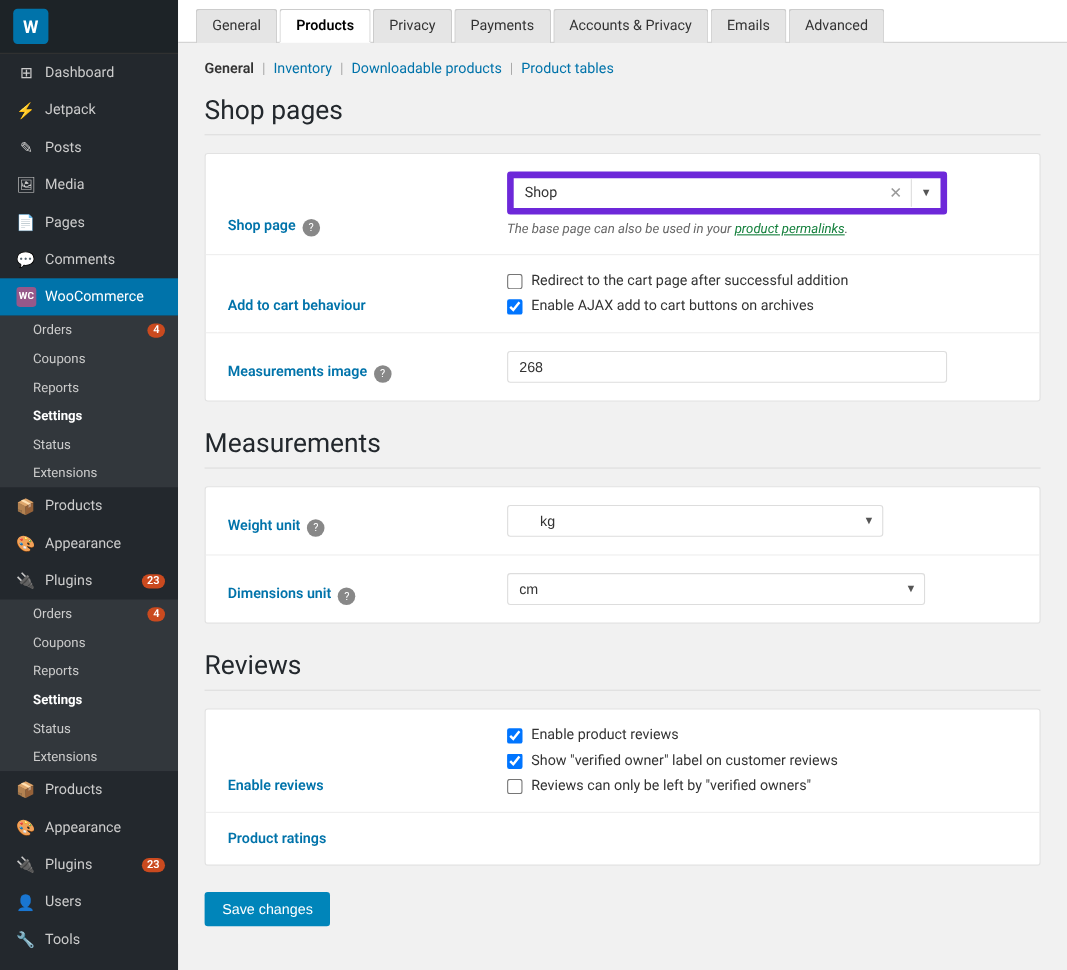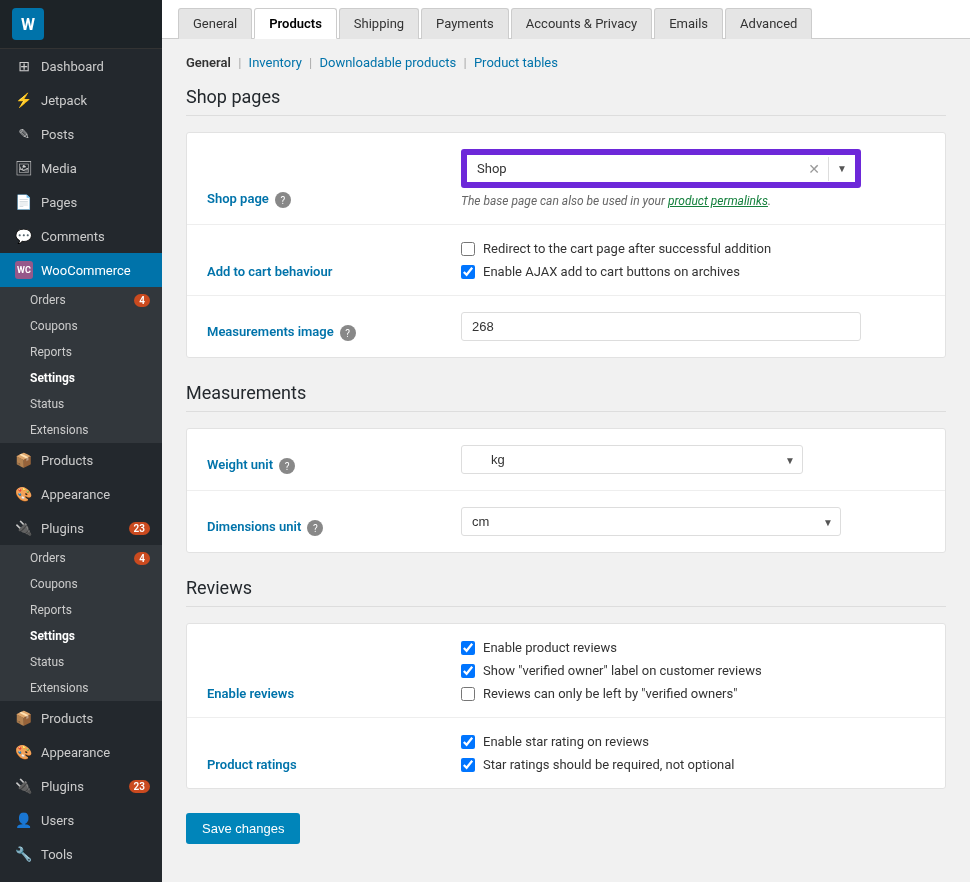--- a/index.html
+++ b/index.html
@@ -107,21 +107,21 @@
     }
     .sub-nav a {
       color: #0073aa;
       text-decoration: none;
     }
     .sub-nav .separator { margin: 0 4px; color: #aaa; }
     .sub-nav .current { font-weight: 600; color: #333; }
 
     
     .section-title {
-      font-size: 18px;
+      font-size: 24px;
       font-weight: 400;
       color: #23282d;
       margin-bottom: 16px;
       border-bottom: 1px solid #ddd;
       padding-bottom: 8px;
     }
     .settings-row {
       display: flex;
       border-bottom: 1px solid #eee;
       padding: 16px 20px;
@@ -358,21 +358,21 @@
     <span class="sidebar-item-icon">🔧</span>
     <span>Tools</span>
   </div>
 </div>
 
 <div id="main">
 
   <div class="tabs-bar">
     <div class="tab">General</div>
     <div class="tab active">Products</div>
-    <div class="tab">Shipping</div>
+    <div class="tab">Privacy</div>
     <div class="tab">Payments</div>
     <div class="tab">Accounts &amp; Privacy</div>
     <div class="tab">Emails</div>
     <div class="tab">Advanced</div>
   </div>
 
   <div class="content-area">
     
     <div class="sub-nav">
       <span class="current">General</span>
@@ -498,29 +498,19 @@
             <input type="checkbox" id="verified_only" style="">
             <label for="verified_only">Reviews can only be left by "verified owners"</label>
           </div>
         </div>
       </div>
 
       <div class="settings-row">
         <div class="settings-label-col">
           <span class="settings-label">Product ratings</span>
         </div>
-        <div class="settings-control-col">
-          <div class="checkbox-row">
-            <input type="checkbox" id="star_rating" checked="" style="">
-            <label for="star_rating">Enable star rating on reviews</label>
-          </div>
-          <div class="checkbox-row">
-            <input type="checkbox" id="star_required" checked="" style="">
-            <label for="star_required">Star ratings should be required, not optional</label>
-          </div>
-        </div>
       </div>
     </div>
 
     
     <button class="save-btn">Save changes</button>
   </div>
 </div>
 
 </body></html>

